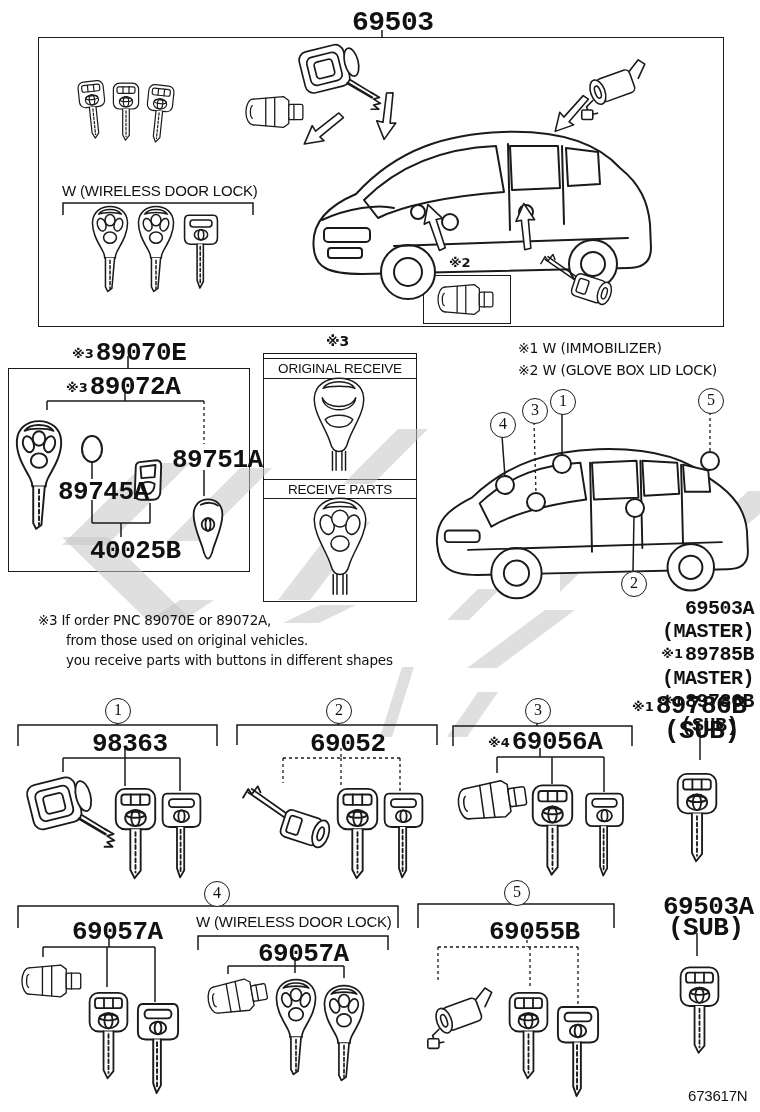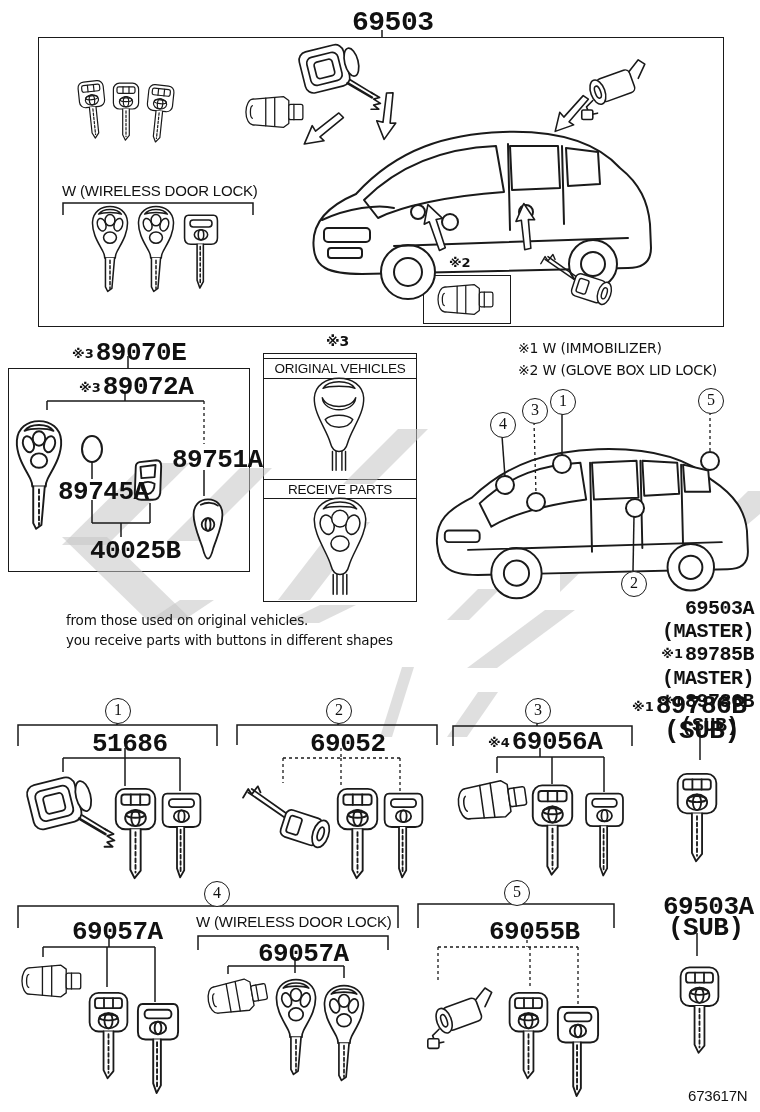--- a/index.html
+++ b/index.html
@@ -305,33 +305,33 @@
   <use href="#cylBack" x="422" y="978" width="82" height="76"></use>
   <use href="#keyM" x="506" y="986" width="45" height="100"></use>
   <use href="#keyS" x="556" y="1004" width="44" height="96"></use>
 </g>
 <use href="#keyM" x="677" y="958" width="45" height="105"></use>
 </svg>
 
 <div class="box" style="left:38px;top:37px;width:684px;height:288px;"></div>
 <div class="box" style="left:8px;top:368px;width:240px;height:202px;"></div>
 <div class="box" style="left:263px;top:353px;width:152px;height:247px;">
-  <div class="band" style="top:4px;height:19px;">ORIGINAL VEHICLES</div>
+  <div class="band" style="top:4px;height:19px;">ORIGINAL RECEIVE</div>
   <div class="band" style="top:125px;height:18px;">RECEIVE PARTS</div>
 </div>
 <div class="box" style="left:423px;top:275px;width:86px;height:47px;"></div>
 
 <div class="abs txt pn" style="left:352px;top:7px;font-size:28px;">69503</div>
 <div class="abs txt cap" style="left:62px;top:182px;">W (WIRELESS DOOR LOCK)</div>
 <div class="abs txt capj" style="left:449px;top:255px;font-weight:bold;font-size:13px;">※2</div>
 
 <div class="abs txt" style="left:72px;top:338px;">
   <span class="mk">※3</span><span class="pn">89070E</span>
 </div>
-<div class="abs txt" style="left:79px;top:372px;">
+<div class="abs txt" style="left:66px;top:372px;">
   <span class="mk">※3</span><span class="pn">89072A</span>
 </div>
 <div class="abs txt pn" style="left:172px;top:445px;">89751A</div>
 <div class="abs txt pn" style="left:58px;top:477px;">89745A</div>
 <div class="abs txt pn" style="left:90px;top:536px;">40025B</div>
 
 <div class="abs txt capj" style="left:326px;top:333px;font-weight:bold;">※3</div>
 
 <div class="abs txt capj" style="left:518px;top:340px;">※1 W (IMMOBILIZER)</div>
 <div class="abs txt capj" style="left:518px;top:362px;">※2 W (GLOVE BOX LID LOCK)</div>
@@ -345,26 +345,27 @@
 <div class="abs txt rstack" style="left:618px;top:597px;width:136px;">
   <div class="pn20">69503A</div>
   <div class="pn20">(MASTER)</div>
   <div><span class="mk">※1</span><span class="pn20">89785B</span></div>
   <div class="pn20">(MASTER)</div>
   <div><span class="mk">※1</span><span class="pn20">89786B</span></div>
   <div class="pn20" style="margin-right:16px;">(SUB)</div>
 </div>
 
 <div class="abs txt note" style="left:38px;top:610px;">
+  <div>※3 If order PNC 89070E or 89072A,</div>
   <div style="padding-left:28px;">from those used on original vehicles.</div>
   <div style="padding-left:28px;">you receive parts with buttons in different shapes</div>
 </div>
 
 <div class="co" style="left:105px;top:698px;">1</div>
-<div class="abs txt pn" style="left:92px;top:729px;">51686</div>
+<div class="abs txt pn" style="left:92px;top:729px;">98363</div>
 
 <div class="co" style="left:326px;top:698px;">2</div>
 <div class="abs txt pn" style="left:310px;top:729px;">69052</div>
 
 <div class="co" style="left:525px;top:698px;">3</div>
 <div class="abs txt" style="left:488px;top:727px;">
   <span class="mk">※4</span><span class="pn">69056A</span>
 </div>
 
 <div class="abs txt" style="left:632px;top:691px;">

